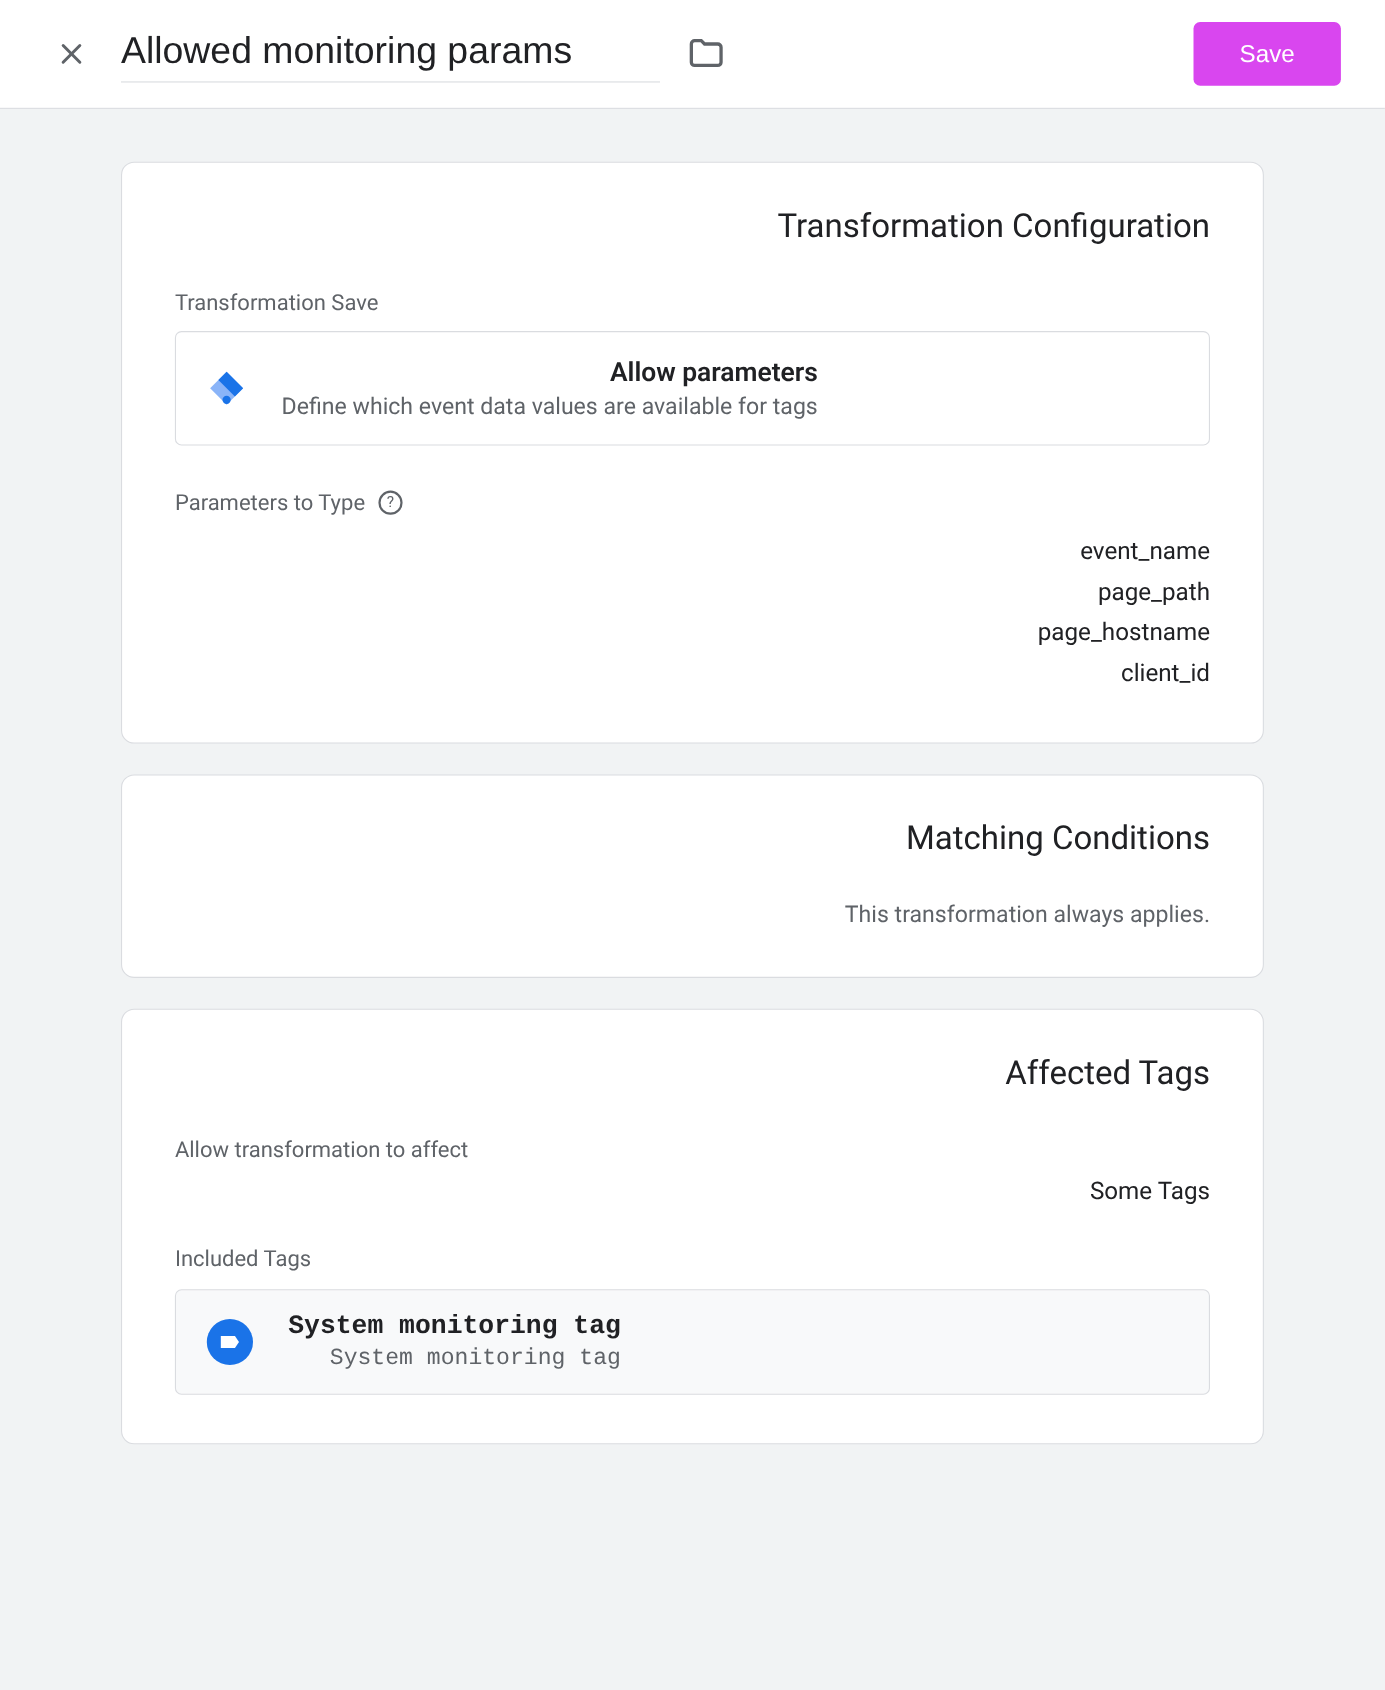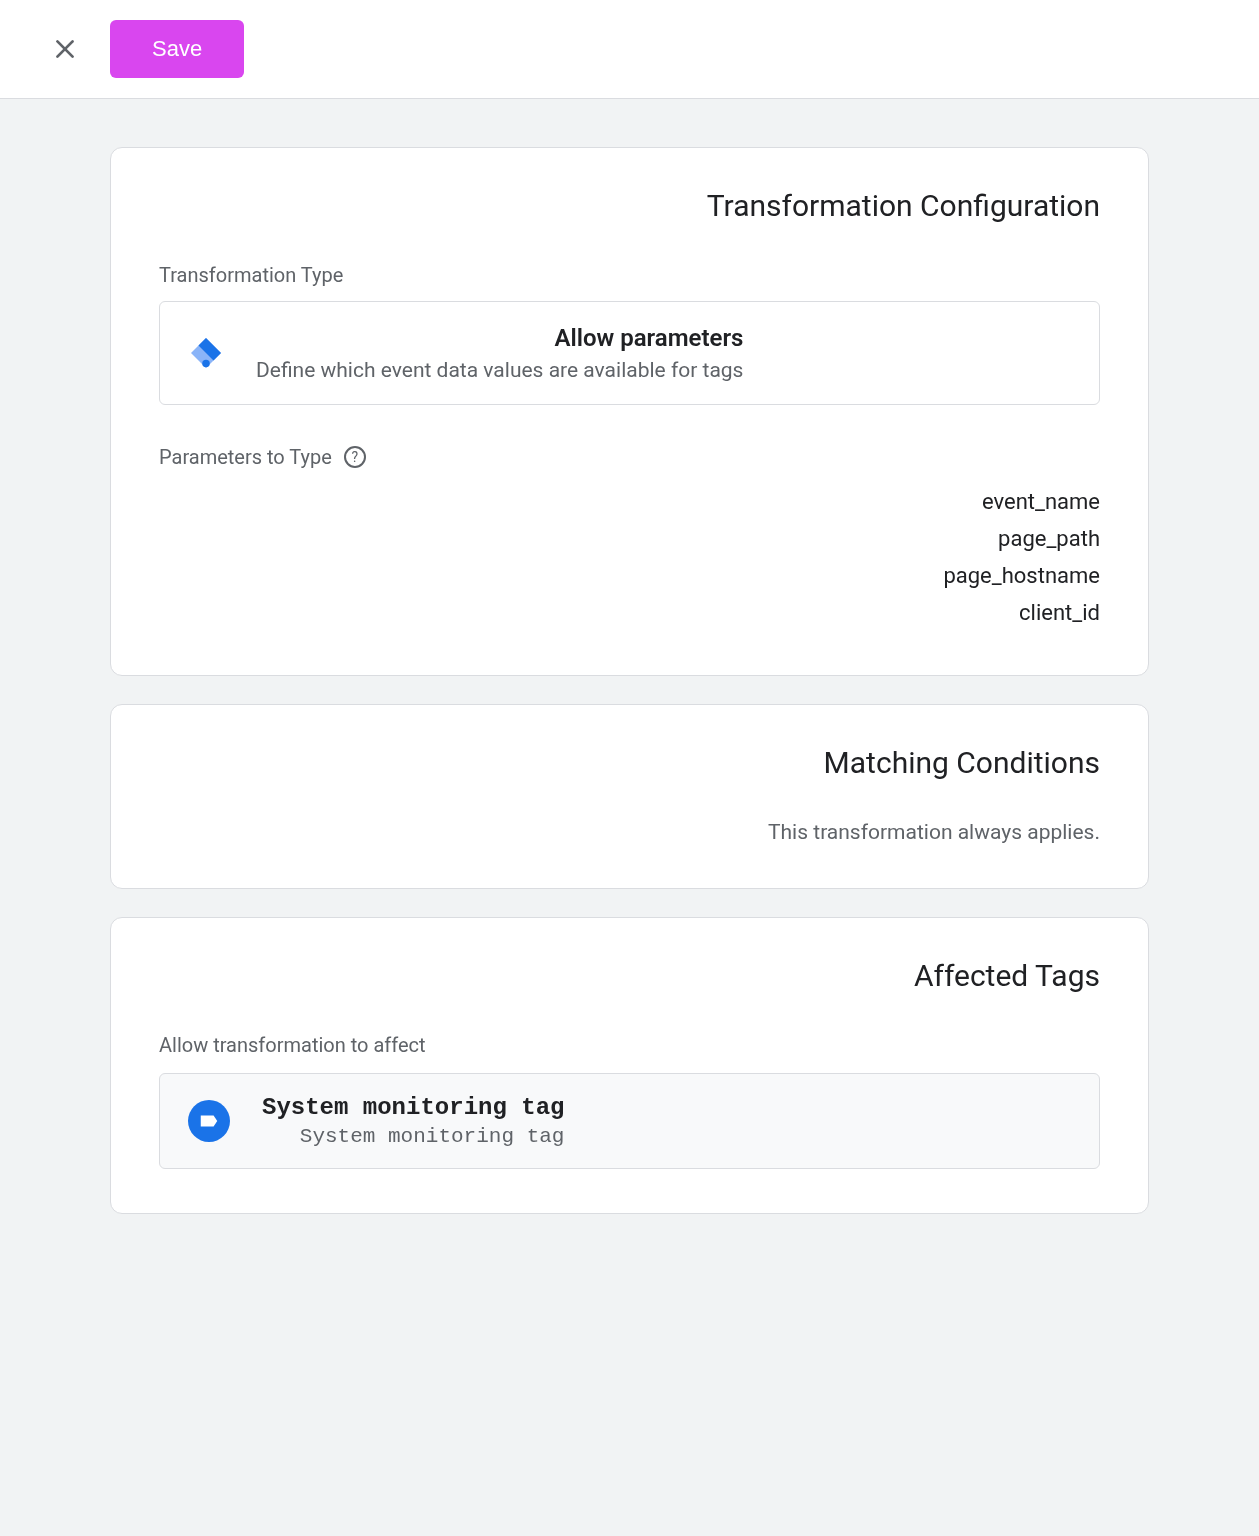--- a/index.html
+++ b/index.html
@@ -175,28 +175,36 @@
 </head>
 <body>
 
 <div class="header">
   <button class="close-btn">
     <svg width="26" height="26" viewBox="0 0 24 24" fill="none" stroke="#5f6368" stroke-width="2.5" stroke-linecap="round">
         <line x1="5" y1="5" x2="19" y2="19"></line>
         <line x1="19" y1="5" x2="5" y2="19"></line>
       </svg>
   </button>
+  <div class="title-wrap">
+    <input class="title-input" value="Allowed monitoring params" style="">
+    <span class="folder-icon">
+      <svg width="36" height="36" viewBox="0 0 24 24" fill="none" stroke="#5f6368" stroke-width="2">
+          <path d="M3 6a2 2 0 0 1 2-2h4l2 2h8a2 2 0 0 1 2 2v9a2 2 0 0 1-2 2H5a2 2 0 0 1-2-2V6z"></path>
+        </svg>
+    </span>
+  </div>
   <button class="save-btn">Save</button>
 </div>
 
 <div class="content">
 
   <div class="card">
     <h2 class="card-title">Transformation Configuration</h2>
-    <div class="field-label">Transformation Type</div>
+    <div class="field-label">Transformation Save</div>
     <div class="type-box">
       <svg class="type-icon" viewBox="0 0 48 48">
         <polygon points="24,4 44,24 24,44 4,24" fill="#8ab4f8"></polygon>
         <polygon points="24,4 44,24 34,34 14,14" fill="#1a73e8"></polygon>
         <circle cx="24" cy="38" r="5" fill="#1a73e8"></circle>
       </svg>
       <div>
         <div class="type-text-title">Allow parameters</div>
         <div class="type-text-sub">Define which event data values are available for tags</div>
       </div>
@@ -214,20 +222,22 @@
   </div>
 
   <div class="card">
     <h2 class="card-title">Matching Conditions</h2>
     <div class="static-text">This transformation always applies.</div>
   </div>
 
   <div class="card">
     <h2 class="card-title">Affected Tags</h2>
     <div class="field-label">Allow transformation to affect</div>
+    <div class="affect-value">Some Tags</div>
+    <div class="field-label">Included Tags</div>
     <div class="tag-box">
       <div class="tag-icon-wrap">
         <svg width="22" height="22" viewBox="0 0 24 24" fill="#fff">
             <path d="M3 6h14l4 6-4 6H3V6z"></path>
           </svg>
       </div>
       <div>
         <div class="tag-text-title">System monitoring tag</div>
         <div class="tag-text-sub">System monitoring tag</div>
       </div>

